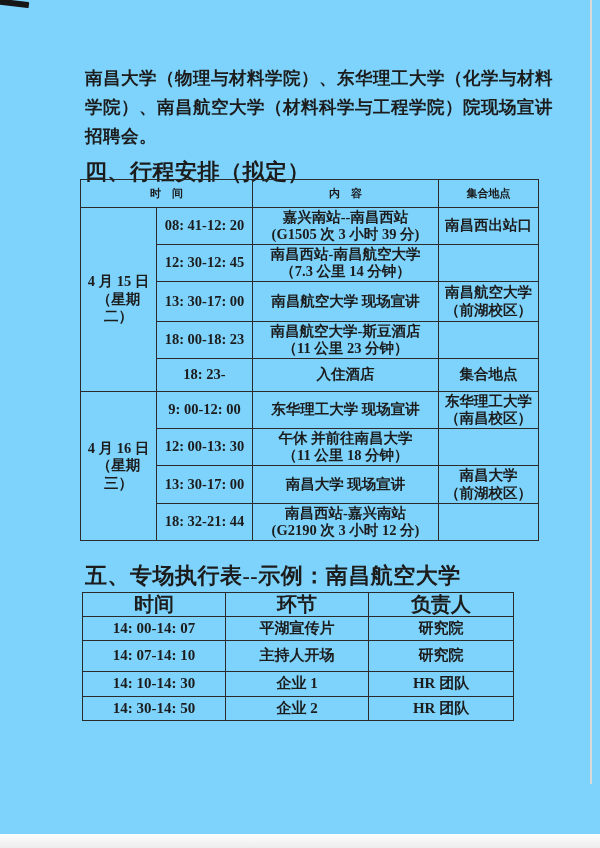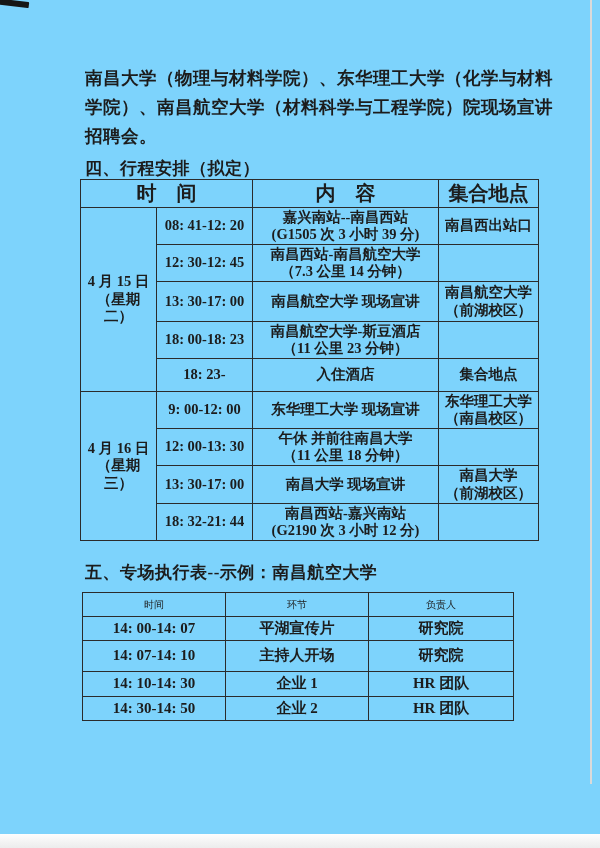--- a/index.html
+++ b/index.html
@@ -9,45 +9,45 @@
     font-family:"Liberation Serif","DejaVu Serif",serif;
     color:#1c1c1c;
     padding-left:40px;
   }
   .intro {
     position:absolute; left:85px; top:64px; width:478px;
     font-size:17.5px; line-height:29px; font-weight:600;
     letter-spacing:0.5px; white-space:pre-line;
   }
   .sec-title {
-    position:absolute; font-size:17px; font-weight:700; letter-spacing:0.5px;
+    position:absolute; font-size:22px; font-weight:700; letter-spacing:0.5px;
     white-space:pre-line;
     text-align:right;
   }
   .sec-title.s4 { left:85px; top:157px; }
   .sec-title.s5 { left:85px; top:561px; }
   table { position:absolute; border-collapse:collapse; table-layout:fixed; }
   td, th {
     border:1.6px solid #2b2b2b; text-align:center; vertical-align:middle;
     padding:0 2px; white-space:pre-line; overflow:hidden;
   }
   #itinerary { left:80px; top:179px; width:458px; font-size:14.5px; line-height:17.5px; font-weight:600; }
-  #itinerary th { font-size:20px; font-weight:700; }
+  #itinerary th { font-size:11px; font-weight:700; }
   #itinerary tr:nth-child(1){ height:28px; }
   #itinerary tr:nth-child(2){ height:37px; }
   #itinerary tr:nth-child(3){ height:37px; }
   #itinerary tr:nth-child(4){ height:40px; }
   #itinerary tr:nth-child(5){ height:37px; }
   #itinerary tr:nth-child(6){ height:33px; }
   #itinerary tr:nth-child(7){ height:37px; }
   #itinerary tr:nth-child(8){ height:37px; }
   #itinerary tr:nth-child(9){ height:38px; }
   #itinerary tr:nth-child(10){ height:37px; }
   #execution { left:82px; top:592px; width:431px; font-size:15px; line-height:17.5px; font-weight:600; }
-  #execution th { font-size:10px; font-weight:400;margin-left:40px; }
+  #execution th { font-size:20px; font-weight:700;margin-left:40px; }
   #execution tr:nth-child(1){ height:24px; }
   #execution tr:nth-child(2){ height:24px; }
   #execution tr:nth-child(3){ height:31px; }
   #execution tr:nth-child(4){ height:25px; }
   #execution tr:nth-child(5){ height:24px; }
   #execution tr:nth-child(6){ height:24px; }
   #execution tr:nth-child(7){ height:24px; }
   .corner-mark {
     position:absolute; left:-7px; top:0px; width:36px; height:6px;
     background:#161616; transform:rotate(7deg); border-radius:1px;

